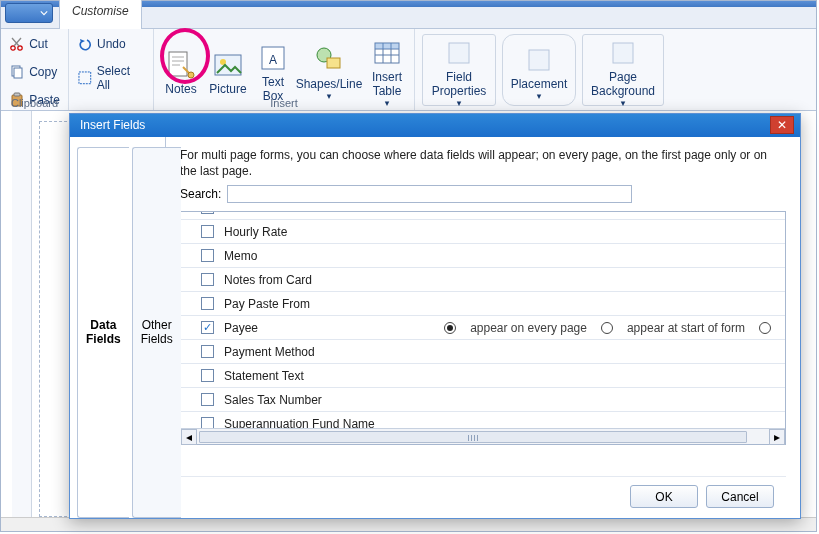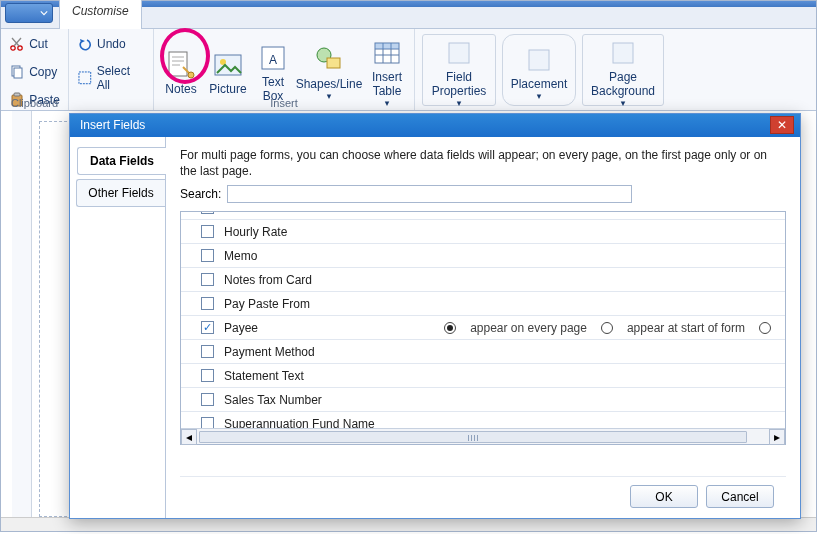--- a/index.html
+++ b/index.html
@@ -44,21 +44,21 @@
   .modal { position: absolute; left: 69px; top: 113px; width: 732px; height: 406px;
            background: #fff; border: 1px solid #5b90d4; box-shadow: 0 4px 16px rgba(0,0,0,.3);
            display:flex; flex-direction:column; }
   .modal-title { background: linear-gradient(#2d86d8,#1b6ecb); color: #fff; height: 26px;
                  display: flex; align-items: center; padding: 0 6px 0 10px; font-size: 12px; }
   .modal-title .spacer { flex:1; }
   .modal-close { width: 24px; height: 18px; background: #d04030; border:1px solid #a52e20;
                  color:#fff; display:flex;align-items:center;justify-content:center; cursor:pointer;
                  font-size:12px; line-height:1;}
   .modal-body { flex:1; display:flex; position:relative; }
-  .side-tabs { width: 95px; padding: 10px 0 0 6px; display:flex; flex-direction:column; gap:4px; }
+  .side-tabs { width: 95px; padding: 10px 0 0 6px; display:flex; flex-direction:row; gap:4px; }
   .side-tab { border:1px solid #b8c6db; border-right:none; background:#f5f8fc; padding:6px 8px;
               border-radius:3px 0 0 3px; text-align:center; cursor:pointer; position:relative;
               min-height:28px; display:flex;align-items:center;justify-content:center;}
   .side-tab.active { background:#fff; font-weight:bold; z-index:2; left:1px;}
   .main-pane { flex:1; border-left:1px solid #b8c6db; padding: 10px 14px 0 14px; display:flex;
                flex-direction:column; background:#fff;}
   .desc { line-height:1.35; color:#222; }
   .search-row { margin-top:6px; display:flex; align-items:center; gap:6px; }
   .search-row input { flex: 0 0 405px; height:18px; border:1px solid #a7b7cf; padding:1px 4px; }
   .list-wrap { margin-top:8px; border:1px solid #a7b7cf; height: 234px; display:flex; flex-direction:column;}

